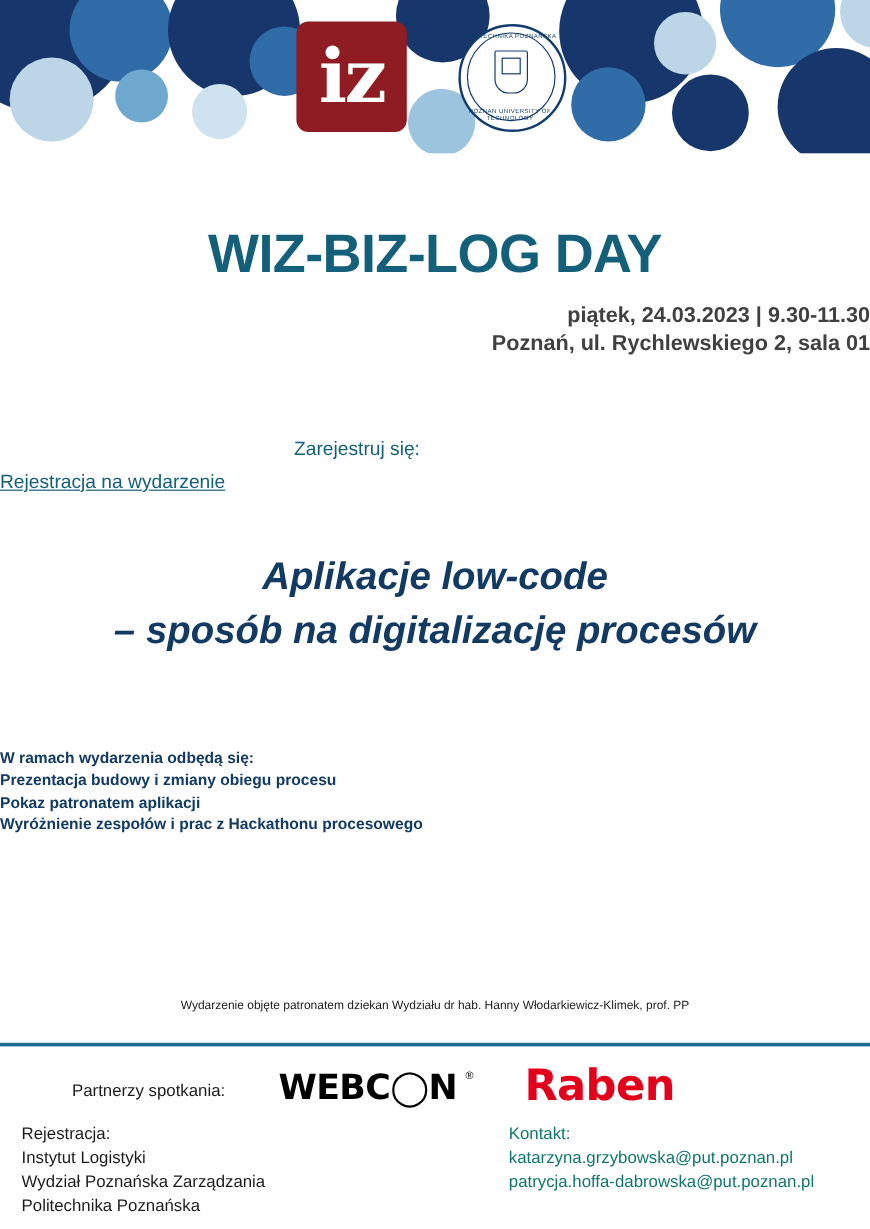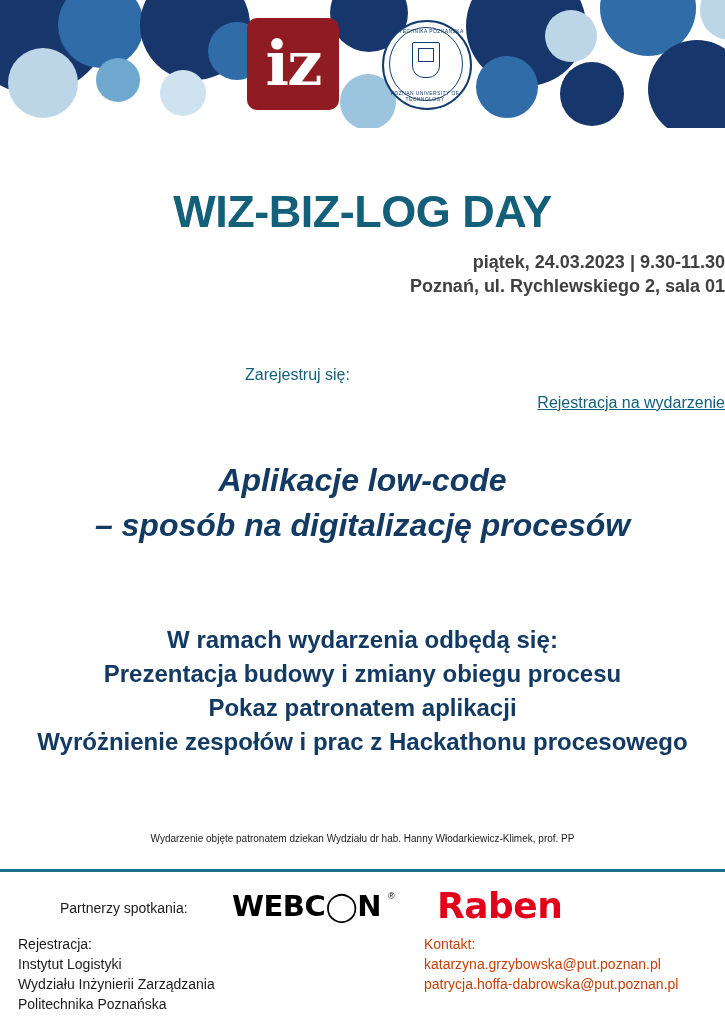--- a/index.html
+++ b/index.html
@@ -169,21 +169,21 @@
     width: 595px;
     text-align: center;
     color: #14607a;
     font-size: 16px;
   }
   .register-link {
     position: absolute;
     left: 0;
     top: 266px;
     width: 725px;
-    text-align: right;
+    text-align: left;
     font-size: 16px;
   }
   .register-link a {
     color: #14607a;
     text-decoration: underline;
     cursor: pointer;
   }
   .topic {
     position: absolute;
     left: 0;
@@ -194,23 +194,23 @@
     font-size: 32px;
     font-style: italic;
     font-weight: bold;
     line-height: 1.42;
   }
   .agenda {
     position: absolute;
     left: 0;
     top: 495px;
     width: 725px;
-    text-align: center;
+    text-align: left;
     color: #133a63;
-    font-size: 24px;
+    font-size: 13px;
     font-weight: bold;
     line-height: 1.42;
   }
   .patronage {
     position: absolute;
     left: 0;
     top: 705px;
     width: 725px;
     text-align: center;
     color: #1b1b1b;
@@ -270,21 +270,21 @@
     left: 18px;
     top: 62px;
     color: #1b1b1b;
     font-size: 14px;
     line-height: 1.42;
   }
   .contact-block {
     position: absolute;
     left: 424px;
     top: 62px;
-    color: #c2410c;
+    color: #0f766e;
     font-size: 14px;
     line-height: 1.42;
   }
   .block-title { display: block; }
   .block-line { display: block; }
 </style>
 </head>
 <body>
 
 <div class="poster">
@@ -360,21 +360,21 @@
 
   <div class="footer">
     <div class="partners-label">Partnerzy spotkania:</div>
     <div class="webcon-logo">WEBC◯N</div>
     <div class="webcon-reg">®</div>
     <div class="raben-logo">Raben</div>
 
     <div class="org-block">
       <span class="block-title">Rejestracja:</span>
       <span class="block-line">Instytut Logistyki</span>
-      <span class="block-line">Wydziału Inżynierii Zarządzania</span>
+      <span class="block-line">Wydział Poznańska Zarządzania</span>
       <span class="block-line">Politechnika Poznańska</span>
     </div>
 
     <div class="contact-block">
       <span class="block-title">Kontakt:</span>
       <span class="block-line">katarzyna.grzybowska@put.poznan.pl</span>
       <span class="block-line">patrycja.hoffa-dabrowska@put.poznan.pl</span>
     </div>
   </div>
 

